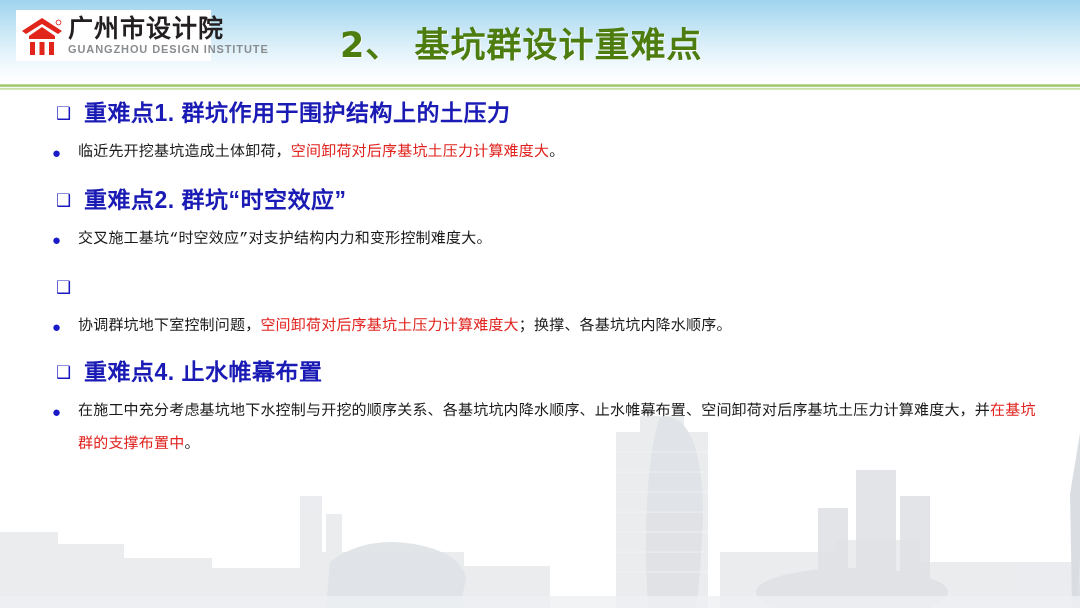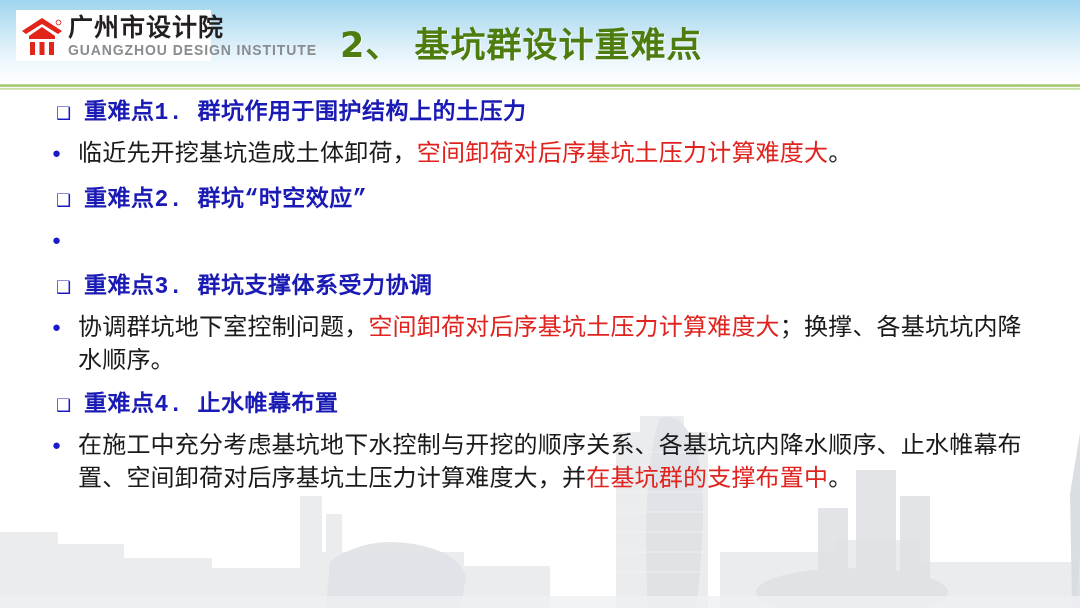--- a/index.html
+++ b/index.html
@@ -66,21 +66,21 @@
   .logo-cn {
     font-family: "DejaVu Sans", "Liberation Sans", sans-serif;
     font-size: 25px;
     font-weight: bold;
     color: #231f20;
     letter-spacing: 1px;
     white-space: nowrap;
   }
   .logo-en {
     font-family: "Liberation Sans", sans-serif;
-    font-size: 14px;
+    font-size: 11px;
     font-weight: bold;
     color: #8a8d90;
     letter-spacing: 0.9px;
     margin-top: 3px;
     white-space: nowrap;
   }
 
   
   .slide-title {
     position: absolute;
@@ -120,21 +120,21 @@
   }
   .head-marker {
     flex: 0 0 auto;
     width: 28px;
     font-family: "DejaVu Sans", sans-serif;
     font-size: 17px;
     color: #1a1ac0;
     line-height: 34px;
   }
   .head-text {
-    font-family: Liberation Mono, monospace;
+    font-family: Liberation Sans, sans-serif;
     font-size: 23px;
     font-weight: bold;
     color: #1a1ab4;
     line-height: 34px;
     letter-spacing: 0.5px;
     white-space: nowrap;
     text-align: center;
   }
   .bullet-row {
     display: flex;
@@ -144,22 +144,22 @@
     margin-top: 6px;
   }
   .bullet-dot {
     flex: 0 0 auto;
     width: 26px;
     font-size: 15px;
     color: #1a1ac8;
     line-height: 33px;
   }
   .bullet-text {
-    font-family: Liberation Sans, sans-serif;
-    font-size: 24px;
+    font-family: Liberation Mono, monospace;
+    font-size: 15px;
     color: #1a1a1a;
     line-height: 33px;
     letter-spacing: 0.2px;
   }
   .bullet-text .hl { color: #e0231e; }
 
   .gap1 { height: 14px; }
   .gap2 { height: 12px; }
 </style>
 </head>
@@ -264,29 +264,31 @@
 
     <div class="gap1"></div>
 
     <div class="block">
       <div class="head-row">
         <span class="head-marker">❑</span>
         <span class="head-text">重难点2. 群坑“时空效应”</span>
       </div>
       <div class="bullet-row">
         <span class="bullet-dot">●</span>
+        <span class="bullet-text">
+          <span>交叉施工基坑“时空效应”对支护结构内力和变形控制难度大。</span>
+        </span>
       </div>
     </div>
 
     <div class="gap1"></div>
 
     <div class="block">
       <div class="head-row">
         <span class="head-marker">❑</span>
-        <span class="head-text">重难点3. 群坑支撑体系受力协调</span>
       </div>
       <div class="bullet-row">
         <span class="bullet-dot">●</span>
         <span class="bullet-text">
           <span>协调群坑地下室控制问题，</span><span class="hl">空间卸荷对后序基坑土压力计算难度大</span><span>；换撑、各基坑坑内降水顺序。</span>
         </span>
       </div>
     </div>
 
     <div class="gap2"></div>

